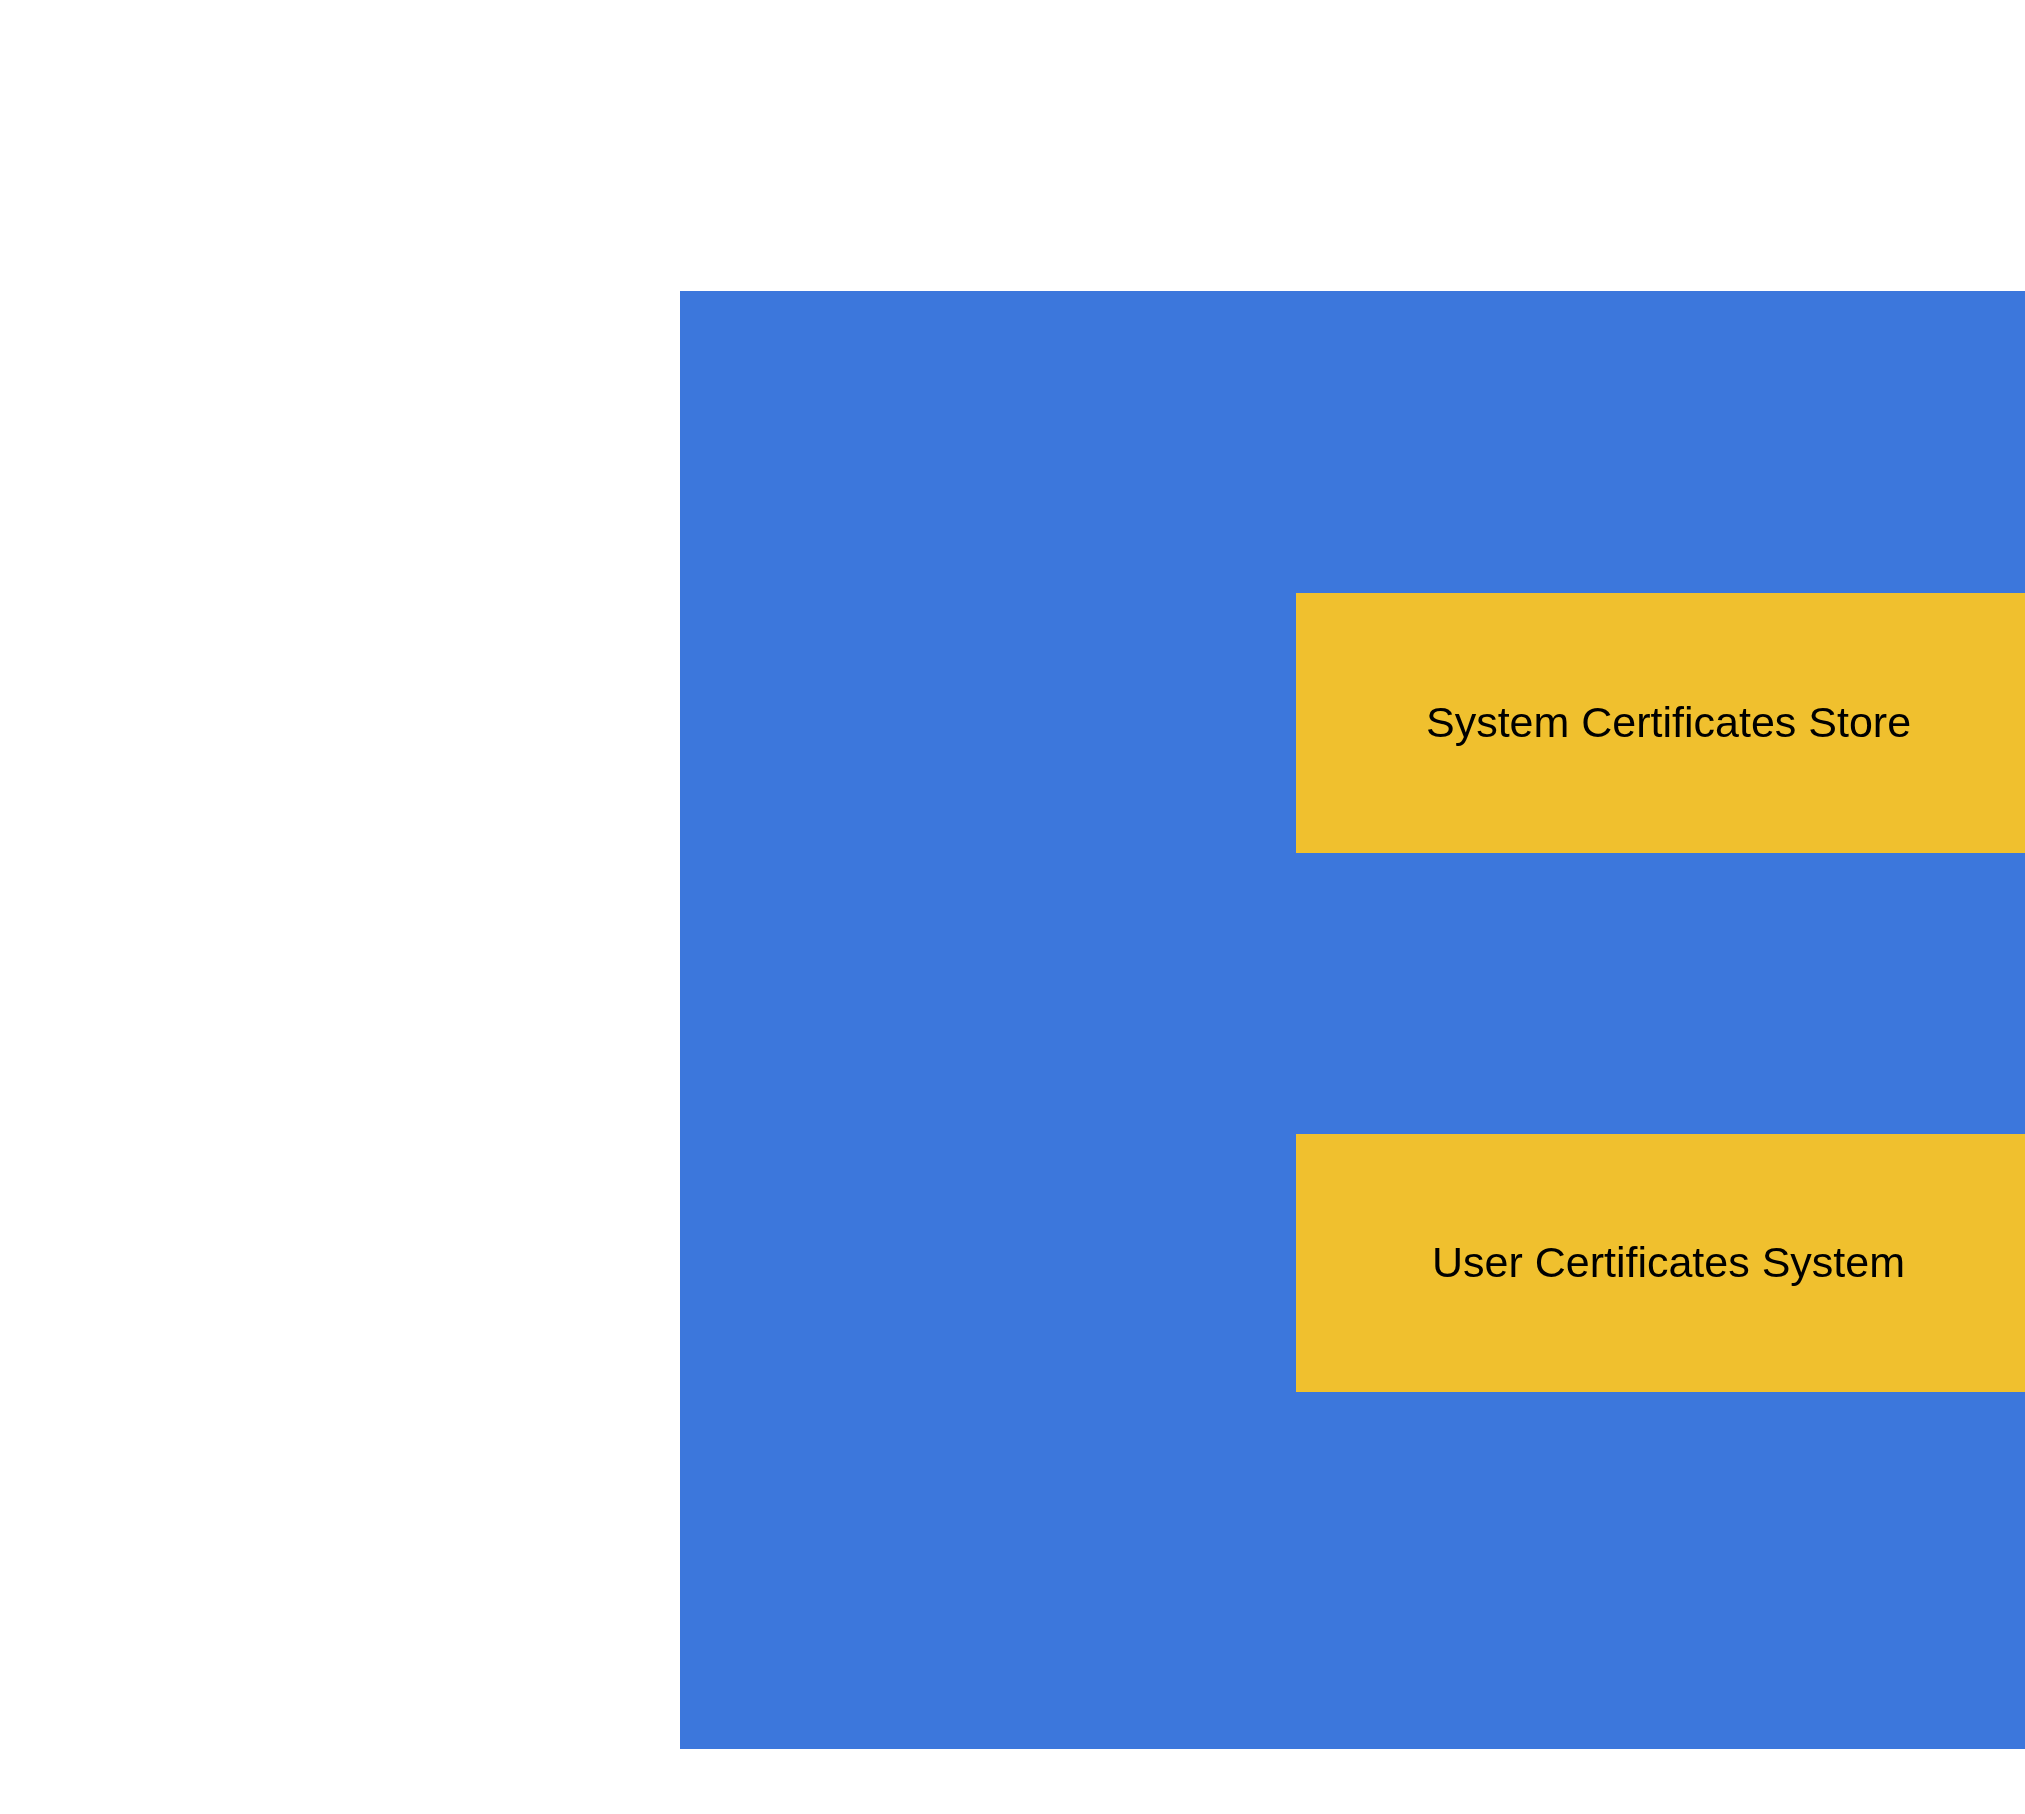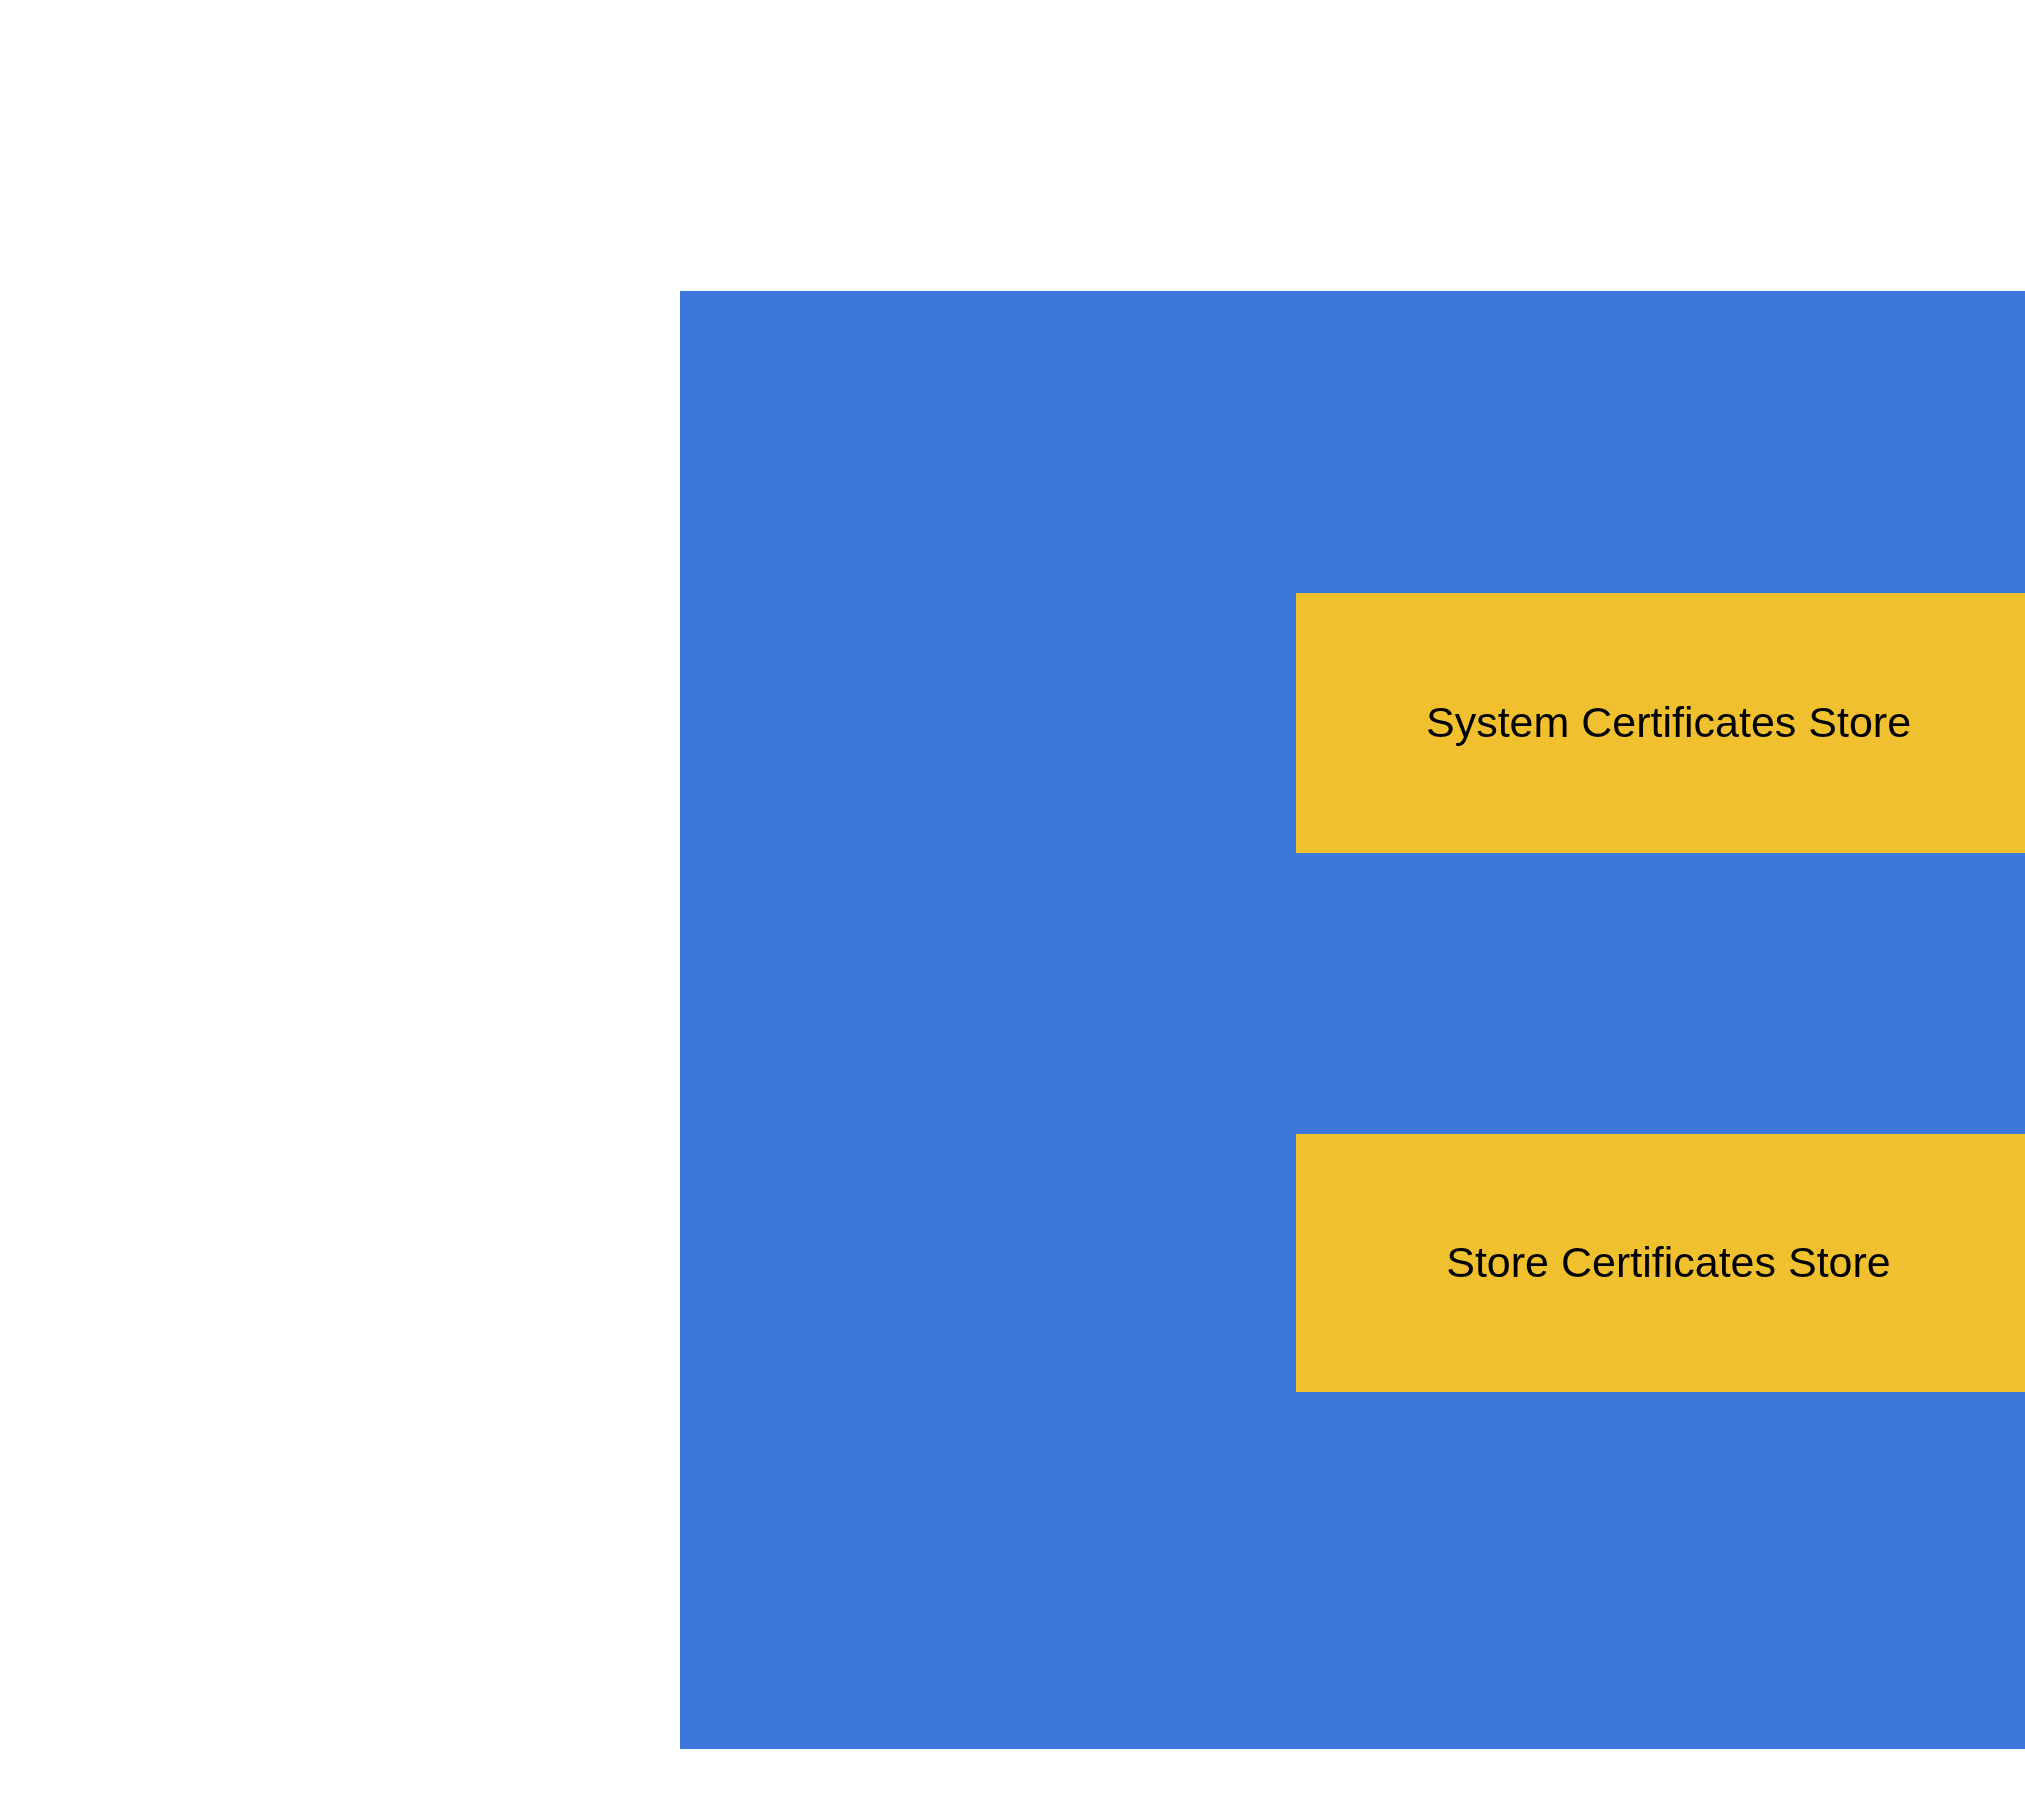--- a/index.html
+++ b/index.html
@@ -86,18 +86,18 @@
 
     <div class="client-container">
       <div class="client-title">Windows client</div>
     </div>
 
     <div class="store-box system">
       <span>System Certificates Store</span>
     </div>
 
     <div class="store-box user">
-      <span>Store Certificates Store</span>
+      <span>User Certificates System</span>
     </div>
 
   </div>
 </div>
 
 
 </body></html>

